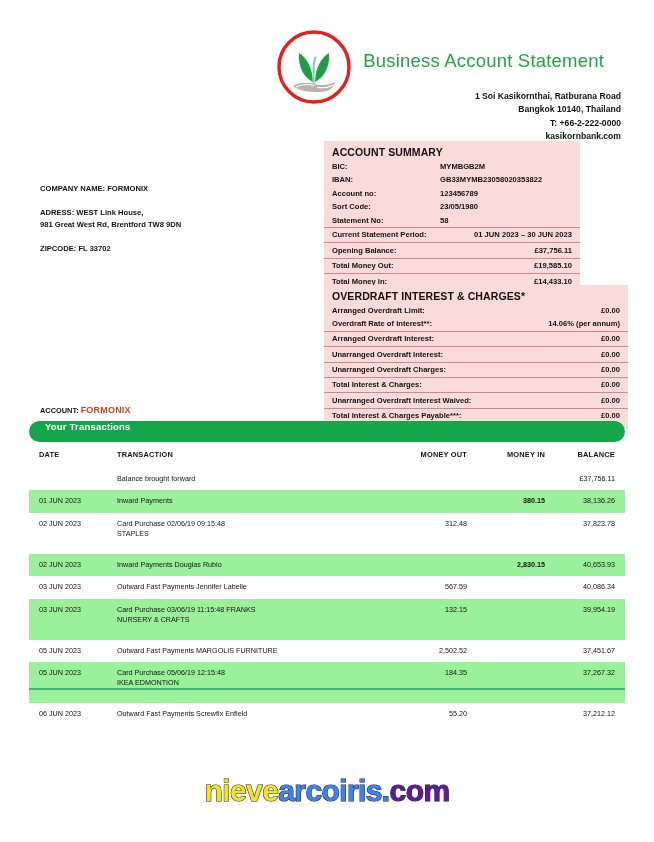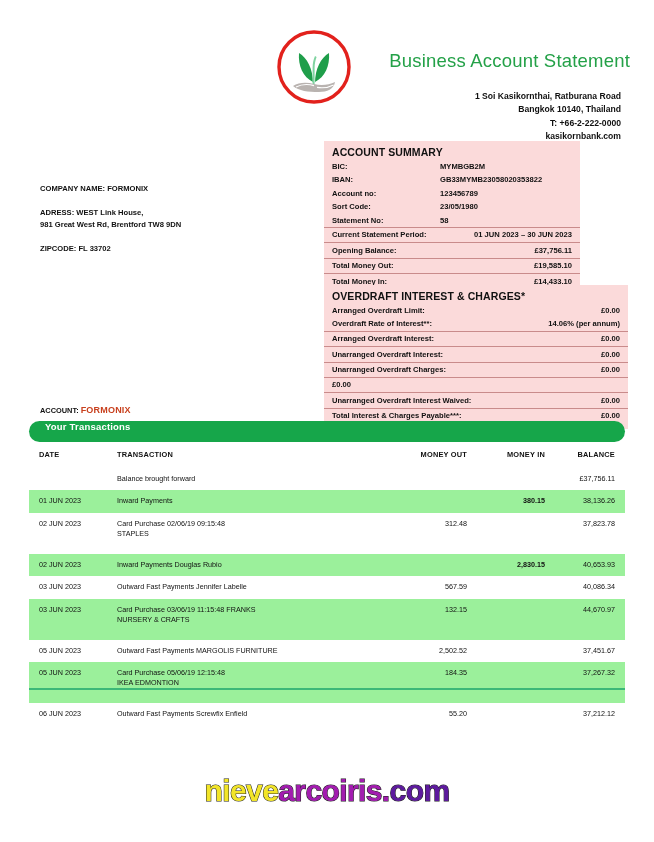--- a/index.html
+++ b/index.html
@@ -60,21 +60,21 @@
   }
 
   .logo-mark {
     position: absolute;
     left: 275px; top: 28px;
     width: 78px; height: 78px;
   }
 
   .stmt-title {
     position: absolute;
-    right: 24px; top: 50px;
+    right: 50px; top: 50px;
     font-size: 18.5px;
     color: #24a148;
     font-weight: normal;
     letter-spacing: 0.2px;
   }
   .addr {
     position: absolute;
     right: 33px; top: 90px;
     text-align: right;
     font-size: 8.6px;
@@ -207,21 +207,21 @@
     position: absolute;
     left: 0; right: 0;
     top: 774px;
     text-align: center;
     font-size: 30px;
     font-weight: bold;
     letter-spacing: -0.6px;
     font-family: "Liberation Sans", sans-serif;
   }
   .wm-a { color: #f2e529; }
-  .wm-b { color: #a21caf; }
+  .wm-b { color: #3b82f6; }
   .wm-c { color: #5d1a9e; }
   .watermark span {
     -webkit-text-stroke: 1.1px #222;
     paint-order: stroke fill;
   }
 </style>
 </head>
 <body>
 
 <div class="header">
@@ -323,20 +323,21 @@
   </div>
   <div class="kv ruled">
     <div class="k">Unarranged Overdraft Interest:</div>
     <div class="v">£0.00</div>
   </div>
   <div class="kv ruled">
     <div class="k">Unarranged Overdraft Charges:</div>
     <div class="v">£0.00</div>
   </div>
   <div class="kv ruled">
+    <div class="k">Total Interest &amp; Charges:</div>
     <div class="v">£0.00</div>
   </div>
   <div class="kv ruled">
     <div class="k">Unarranged Overdraft Interest Waived:</div>
     <div class="v">£0.00</div>
   </div>
   <div class="kv ruled">
     <div class="k">Total Interest &amp; Charges Payable***:</div>
     <div class="v">£0.00</div>
   </div>
@@ -410,21 +411,21 @@
         <td class="c-bal">40,086.34</td>
       </tr>
       <tr class="alt tall">
         <td class="c-date">03 JUN 2023</td>
         <td class="c-desc">
           <div>Card Purchase 03/06/19 11:15:48 FRANKS</div>
           <div>NURSERY &amp; CRAFTS</div>
         </td>
         <td class="c-out">132.15</td>
         <td class="c-in"></td>
-        <td class="c-bal">44,670.97</td>
+        <td class="c-bal">39,954.19</td>
       </tr>
       <tr>
         <td class="c-date">05 JUN 2023</td>
         <td class="c-desc">
           <div>Outward Fast Payments MARGOLIS FURNITURE</div>
         </td>
         <td class="c-out">2,502.52</td>
         <td class="c-in"></td>
         <td class="c-bal">37,451.67</td>
       </tr>

